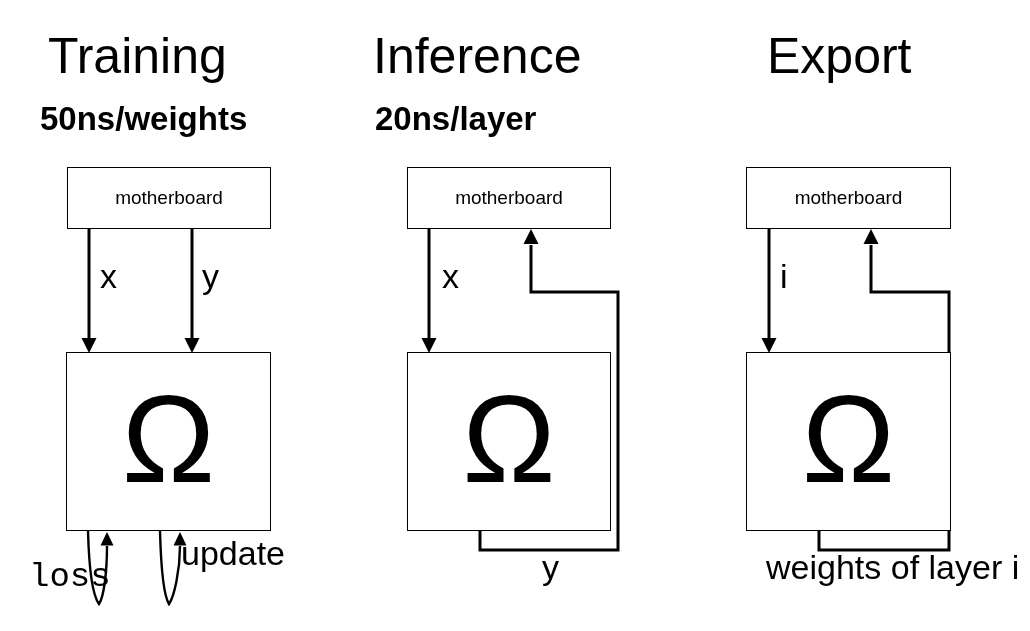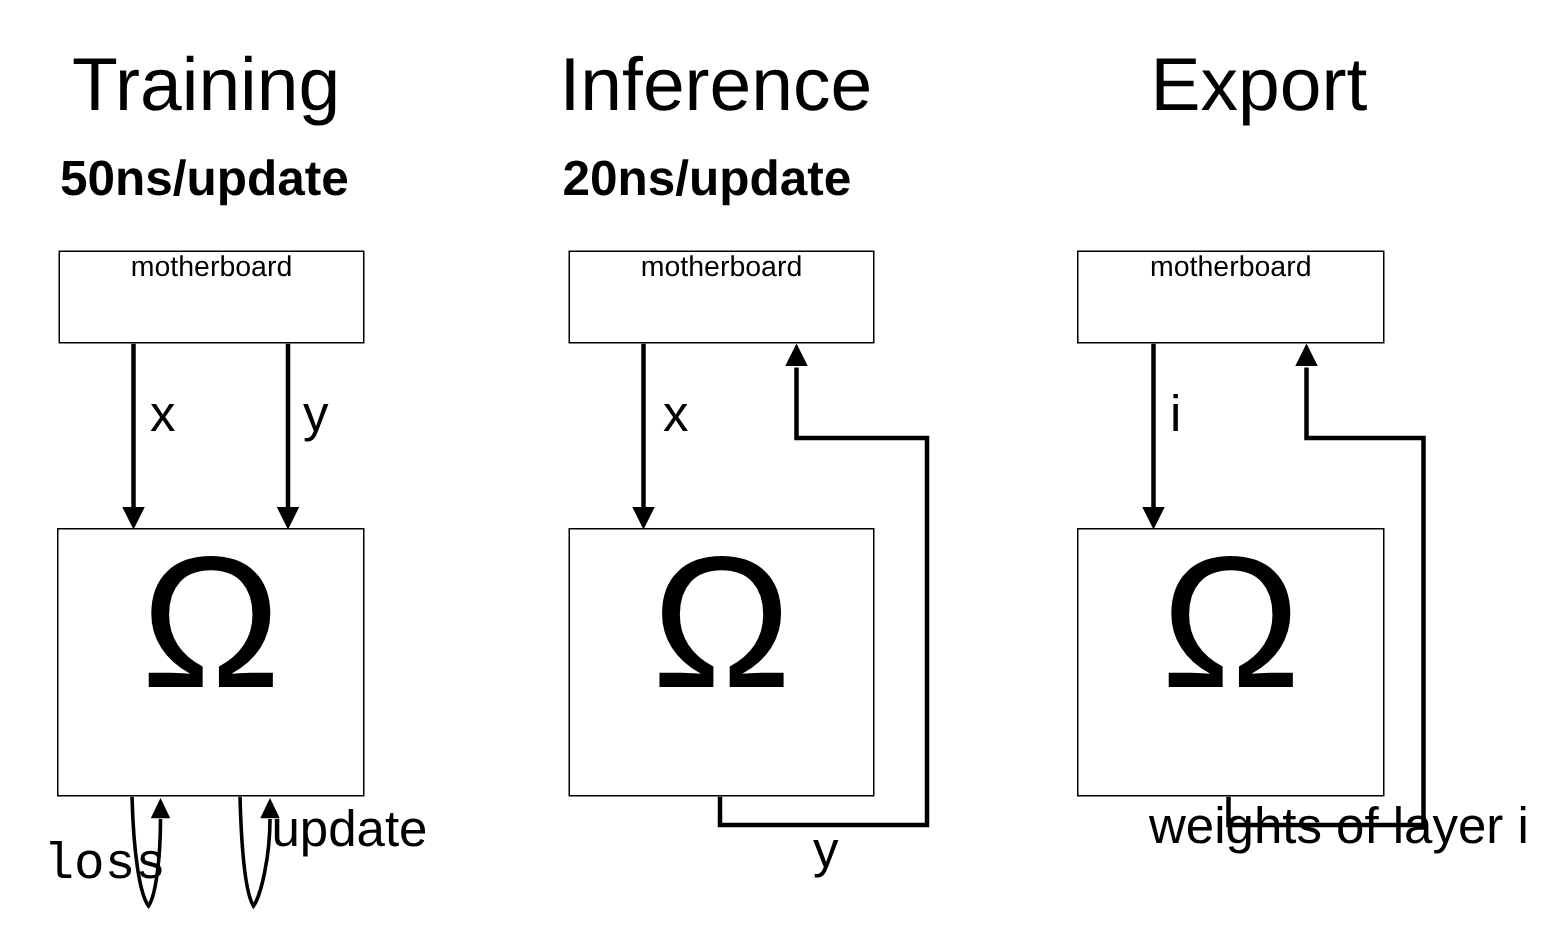--- a/index.html
+++ b/index.html
@@ -33,22 +33,24 @@
     font-size: 33px;
     font-weight: 700;
     line-height: 1;
     white-space: nowrap;
   }
   .box {
     position: absolute;
     border: 1px solid #000000;
     background: #ffffff;
     display: flex;
+    align-items: center;
     justify-content: center;
     box-sizing: border-box;
+    margin-left: 28px;
   }
   .mb-box { font-size: 19px; }
   .omega-box { font-size: 125px; line-height: 1; padding-bottom: 6px; }
   .lbl {
     position: absolute;
     font-size: 34px;
     line-height: 1;
     white-space: nowrap;
   }
 </style>
@@ -95,51 +97,51 @@
     </g>
 
     <g>
       <path d="M819,531 L819,550 L949,550 L949,292 L871,292 L871,245" fill="none" stroke="#000" stroke-width="3"></path>
       <polygon points="871,229 863.5,244 878.5,244" fill="#000"></polygon>
     </g>
   </svg>
 
   <section>
     <div class="title" style="left:48px">Training</div>
-    <div class="subtitle" style="left:40px">50ns/update</div>
+    <div class="subtitle" style="left:40px">50ns/weights</div>
     <div class="box mb-box" style="left:39px; top:167px; width:204px; height:62px;">
       <span>motherboard</span>
     </div>
     <div class="box omega-box" style="left:38px; top:352px; width:205px; height:179px;">
       <span>Ω</span>
     </div>
     <div class="lbl" style="left:100px; top:259px;">x</div>
     <div class="lbl" style="left:202px; top:259px;">y</div>
     <div class="lbl" style="left:29px; top:560px;font-family:Liberation Mono, monospace;">loss</div>
     <div class="lbl" style="left:181px; top:536px;">update</div>
   </section>
 
   <section>
     <div class="title" style="left:373px">Inference</div>
-    <div class="subtitle" style="left:375px">20ns/update</div>
+    <div class="subtitle" style="left:375px">20ns/layer</div>
     <div class="box mb-box" style="left:379px; top:167px; width:204px; height:62px;">
       <span>motherboard</span>
     </div>
     <div class="box omega-box" style="left:379px; top:352px; width:204px; height:179px;">
       <span>Ω</span>
     </div>
     <div class="lbl" style="left:442px; top:259px;">x</div>
     <div class="lbl" style="left:542px; top:550px;">y</div>
   </section>
 
   <section>
     <div class="title" style="left:767px">Export</div>
     <div class="box mb-box" style="left:718px; top:167px; width:205px; height:62px;">
       <span>motherboard</span>
     </div>
     <div class="box omega-box" style="left:718px; top:352px; width:205px; height:179px;">
       <span>Ω</span>
     </div>
     <div class="lbl" style="left:780px; top:259px;">i</div>
-    <div class="lbl" style="left:766px; top:534px;">weights of layer i</div>
+    <div class="lbl" style="left:766px; top:550px;">weights of layer i</div>
   </section>
 
 </div>
 
 </body></html>

